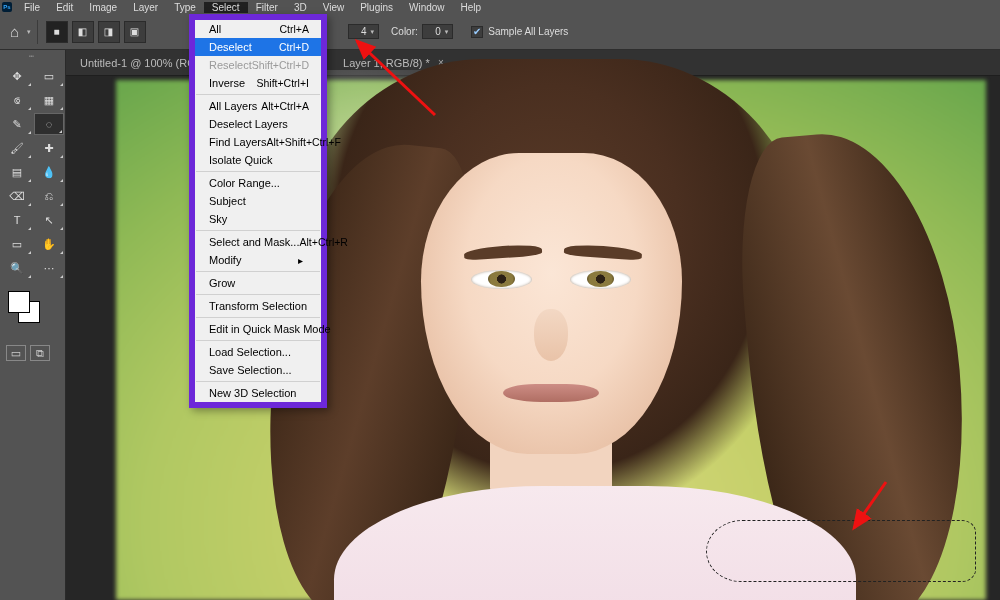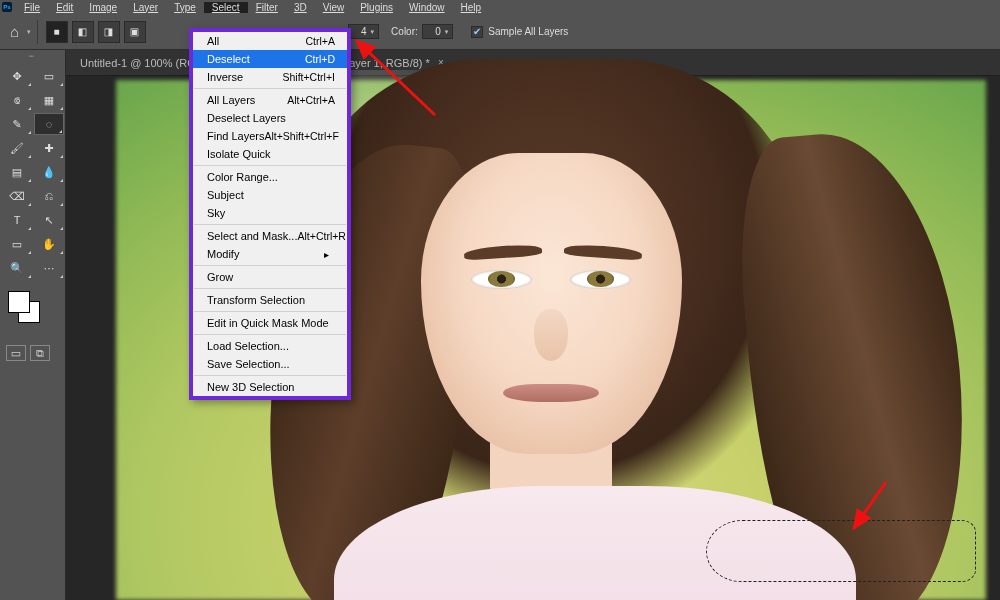--- a/index.html
+++ b/index.html
@@ -1,21 +1,21 @@
 <!DOCTYPE html>
 <html><head>
 <meta charset="utf-8">
 <style>
   * { box-sizing: border-box; margin: 0; padding: 0; font-family: "Segoe UI", Tahoma, sans-serif; }
   body { width: 1000px; height: 600px; background: #323232; color: #ccc; font-size: 11px; overflow: hidden; position: relative; }
 
   
   .menubar { height: 14px; background: #535353; display: flex; align-items: center; padding: 0 2px; font-size: 10px; color: #ddd; }
   .ps-icon { width: 10px; height: 10px; background: #001e36; border-radius: 2px; display: flex; align-items: center; justify-content: center; color:#31a8ff; font-size:6px; font-weight: bold; margin-right: 4px; }
-  .menubar .mitem { padding: 0 8px; height: 100%; display: flex; align-items: center; cursor: default; text-decoration: underline; }
+  .menubar .mitem { padding: 0 8px; height: 100%; display: flex; align-items: center; cursor: default; }
   .menubar .mitem.open { background: #202020; }
 
   
   .optbar { height: 36px; background: #535353; display: flex; align-items: center; padding: 0 6px; border-bottom: 1px solid #2e2e2e; font-size: 10px; color:#ddd; }
   .optbar .home { font-size: 15px; margin: 0 8px 0 4px; }
   .optbar .arrow-down { font-size: 7px; color:#bbb; }
   .optsep { width: 1px; height: 24px; background: #3b3b3b; margin: 0 6px; }
   .toolbtn { width: 22px; height: 22px; display:flex; align-items:center; justify-content:center; background:#3d3d3d; border:1px solid #2b2b2b; margin:0 2px; }
   .toolbtn.sel { background:#222; }
   .optlabel { margin-left: 12px; }
@@ -75,21 +75,21 @@
   .eye .iris { position:absolute; width:44%; height:88%; left:28%; top:6%; background: radial-gradient(circle,#2b2014 28%, #8a7a3e 30% 70%, #5b4c24 90%); border-radius:50%; }
   .eye.l { left:40.8%; top:36.5%; }
   .eye.r { left:52.2%; top:36.5%; }
   .nose { position:absolute; left:48%; top:44%; width:4%; height:10%; background: linear-gradient(#f3d8c4, #e9c3a8); border-radius:45% 45% 50% 50%; }
   .mouth { position:absolute; left:44.5%; top:58.5%; width:11%; height:3.4%;
            background: linear-gradient(#cd8d85, #b06e63); border-radius: 60% 60% 70% 70% / 90% 90% 90% 90%; }
   .hl { position:absolute; left:8%; top:-2%; width:40%; height:30%;
         background: radial-gradient(circle, rgba(255,255,255,0.35) 0%, rgba(255,255,255,0) 70%); }
 
   
-  .menu { position:absolute; left:189px; top:28px; width:162px; background:#f0f0f0; color:#000; border:4px solid #6d28d9; box-shadow: 3px 3px 8px rgba(0,0,0,.35); font-size:11px; z-index: 50; }
+  .menu { position:absolute; left:189px; top:14px; width:138px; background:#f0f0f0; color:#000; border:6px solid #6d28d9; box-shadow: 3px 3px 8px rgba(0,0,0,.35); font-size:11px; z-index: 50; }
   .menu .row { display:flex; justify-content:space-between; align-items:center; padding: 3px 12px 3px 14px; white-space:nowrap; }
   .menu .row.disabled { color:#9a9a9a; }
   .menu .row.hover { background:#1e74e6; color:#fff;align-items:center; }
   .menu .sc { font-size:10.5px; }
   .menu hr { border: none; border-top:1px solid #d0d0d0; margin: 2px 1px; }
   .menu .sub { font-size:10px; padding-right:6px;}
 
   
   .redarrow { position:absolute; z-index: 60; }
   .marquee { position:absolute; border: 1.5px dashed #222; z-index: 40; }
@@ -212,20 +212,24 @@
 
 <div class="menu" id="select-menu">
     <div class="row">
       <span>All</span>
       <span class="sc">Ctrl+A</span>
     </div>
     <div class="row hover">
       <span>Deselect</span>
       <span class="sc">Ctrl+D</span>
     </div>
+    <div class="row disabled">
+      <span>Reselect</span>
+      <span class="sc">Shift+Ctrl+D</span>
+    </div>
     <div class="row">
       <span>Inverse</span>
       <span class="sc">Shift+Ctrl+I</span>
     </div>
     <hr>
     <div class="row">
       <span>All Layers</span>
       <span class="sc">Alt+Ctrl+A</span>
     </div>
     <div class="row">

